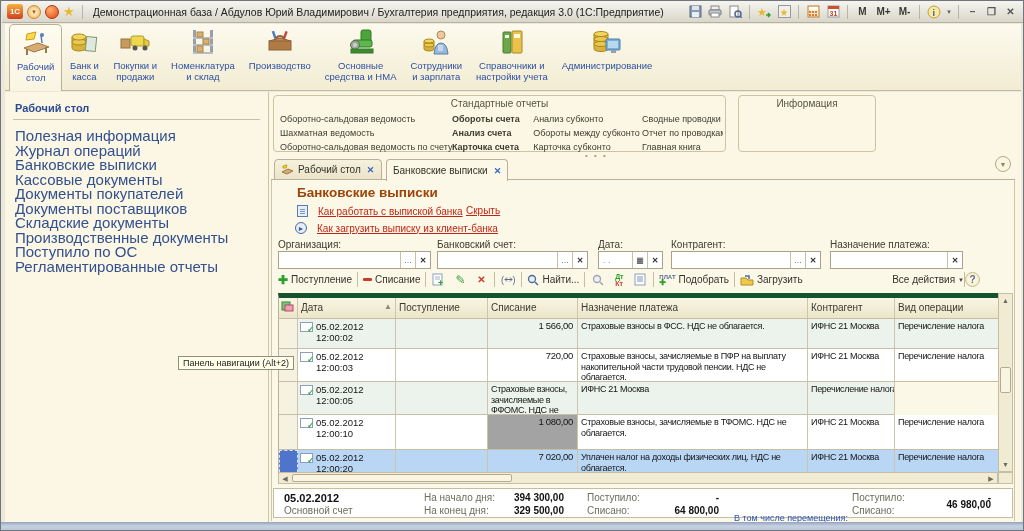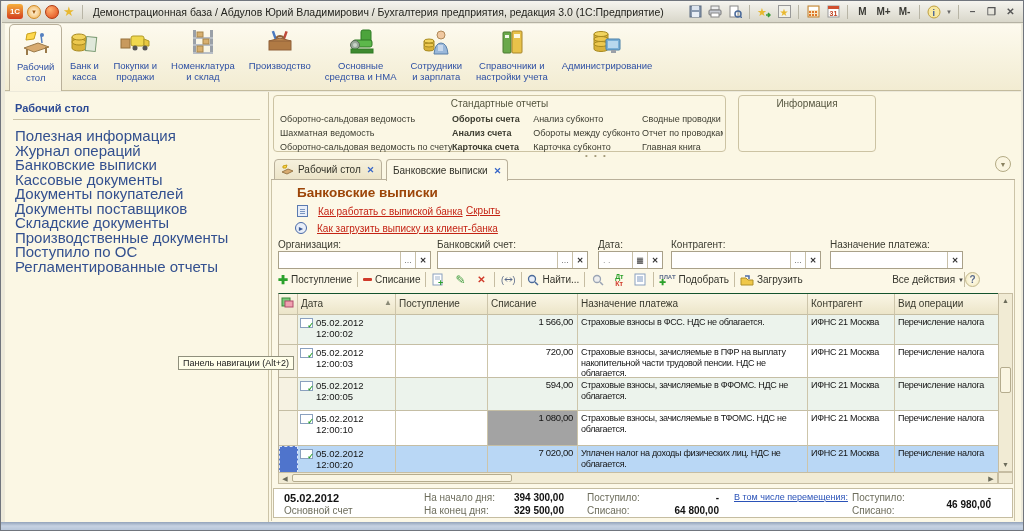--- a/index.html
+++ b/index.html
@@ -64,21 +64,21 @@
 
 .cmdbar{position:absolute;left:277px;top:268px;width:702px;height:21px;display:flex;align-items:center;gap:5px;}
 .cmd{display:flex;align-items:center;gap:3px;font-size:10px;color:#33332b;white-space:nowrap;}
 .cmd-sep{width:1px;height:15px;background:#c6bda2;}
 .plus{color:#2ba12b;font-weight:bold;font-size:12px;}
 .minus{width:9px;height:3px;background:#d03a2a;border-radius:1px;display:inline-block;}
 .ico{width:16px;height:15px;display:flex;align-items:center;justify-content:center;font-size:10px;}
 .allact{margin-left:auto;display:flex;align-items:center;}
 .qmark{width:15px;height:15px;border-radius:50%;background:radial-gradient(#fffdf0,#f3e8bc);border:1px solid #c2b88c;color:#5a6a8a;font-size:10px;font-weight:bold;text-align:center;line-height:14px;}
 
-.tbl{position:absolute;left:277px;top:292px;width:720px;border-top:1px solid #14532d;border-left:1px solid #b9b09a;}
+.tbl{position:absolute;left:277px;top:292px;width:720px;border-top:5px solid #14532d;border-left:1px solid #b9b09a;}
 .trow{display:grid;grid-template-columns:19px 98px 92px 90px 230px 87px 104px;grid-auto-rows:100%;overflow:hidden;}
 .trow>div{border-right:1px solid #cdc5aa;border-bottom:1px solid #c5bea4;overflow:hidden;}
 .thead>div{background:linear-gradient(#faf6e5,#ece5c9);font-size:10px;color:#3a3a2e;padding:4px 3px 0 3px;height:21px;}
 .thead .hicon{padding:2px;}
 .tcell{font-size:9px;letter-spacing:-0.3px;color:#141414;padding:2px 3px;line-height:10.5px;}
 .nw{white-space:nowrap;}
 .num{text-align:right;padding-right:4px;font-size:9.5px;}
 .datecell{display:flex;gap:3px;padding:2px 2px;}
 .docic{width:13px;height:10px;background:#fff;border:1px solid #8aa0be;position:relative;flex:0 0 auto;margin-top:1px;}
 .docic:after{content:"✓";position:absolute;right:-2px;bottom:-3px;color:#28a028;font-size:8px;font-weight:bold;}
@@ -89,21 +89,21 @@
 .vscroll .arr{position:absolute;left:0;width:13px;height:13px;font-size:7px;color:#6b6b5a;text-align:center;line-height:13px;}
 .vthumb{position:absolute;left:1px;top:73px;width:11px;height:26px;background:#faf5e2;border:1px solid #b5ac8e;border-radius:2px;}
 .hscroll{position:absolute;left:277px;top:471px;width:720px;height:12px;background:#f1ebd4;border:1px solid #c6bda2;}
 .hthumb{position:absolute;left:13px;top:1px;width:220px;height:8px;background:#faf5e2;border:1px solid #b5ac8e;border-radius:2px;}
 .corner{position:absolute;left:997px;top:471px;width:15px;height:12px;background:#f1ebd4;border:1px solid #c6bda2;}
 
 .footer{position:absolute;left:272px;top:487px;width:740px;height:30px;background:#fff;border:1px solid #c5bda1;}
 .fi{position:absolute;font-size:10px;white-space:nowrap;}
 .fgray{color:#6d6d5c;}
 .fbold{font-weight:bold;color:#111;}
-.flink{color:#2a52b8;text-decoration:underline;}
+.flink{color:#2a52b8;text-decoration:underline;margin-top:21px;}
 .bottomstrip{position:absolute;left:0;top:521px;width:1024px;height:10px;background:linear-gradient(#93a3ba,#c6d2e2 40%,#b2c1d6);}
 </style>
 </head>
 <body>
 
 <div class="window">
 
   <div class="titlebar">
     <div class="tb-left">
       <div class="appbadge">1С</div>
@@ -557,21 +557,20 @@
         <div class="trow" style="height: 33px;">
           <div style="background: rgb(246, 242, 226);"></div>
           <div class="datecell" style="background: rgb(236, 243, 236);">
             <span class="docic"></span>
             <span class="dt">
               <div>05.02.2012</div>
               <div>12:00:05</div>
             </span>
           </div>
           <div class="tcell " style="background: rgb(236, 243, 236);"></div>
-          <div class="tcell num" style="background: rgb(236, 243, 236);">594,00</div>
           <div class="tcell " style="background: rgb(236, 243, 236);">Страховые взносы, зачисляемые в ФФОМС. НДС не облагается.</div>
           <div class="tcell nw" style="background: rgb(236, 243, 236);">ИФНС 21 Москва</div>
           <div class="tcell nw" style="background: rgb(236, 243, 236);">Перечисление налога</div>
         </div>
         <div class="trow" style="height: 35px;">
           <div style="background: rgb(246, 242, 226);"></div>
           <div class="datecell" style="background: rgb(255, 255, 255);">
             <span class="docic"></span>
             <span class="dt">
               <div>05.02.2012</div>

